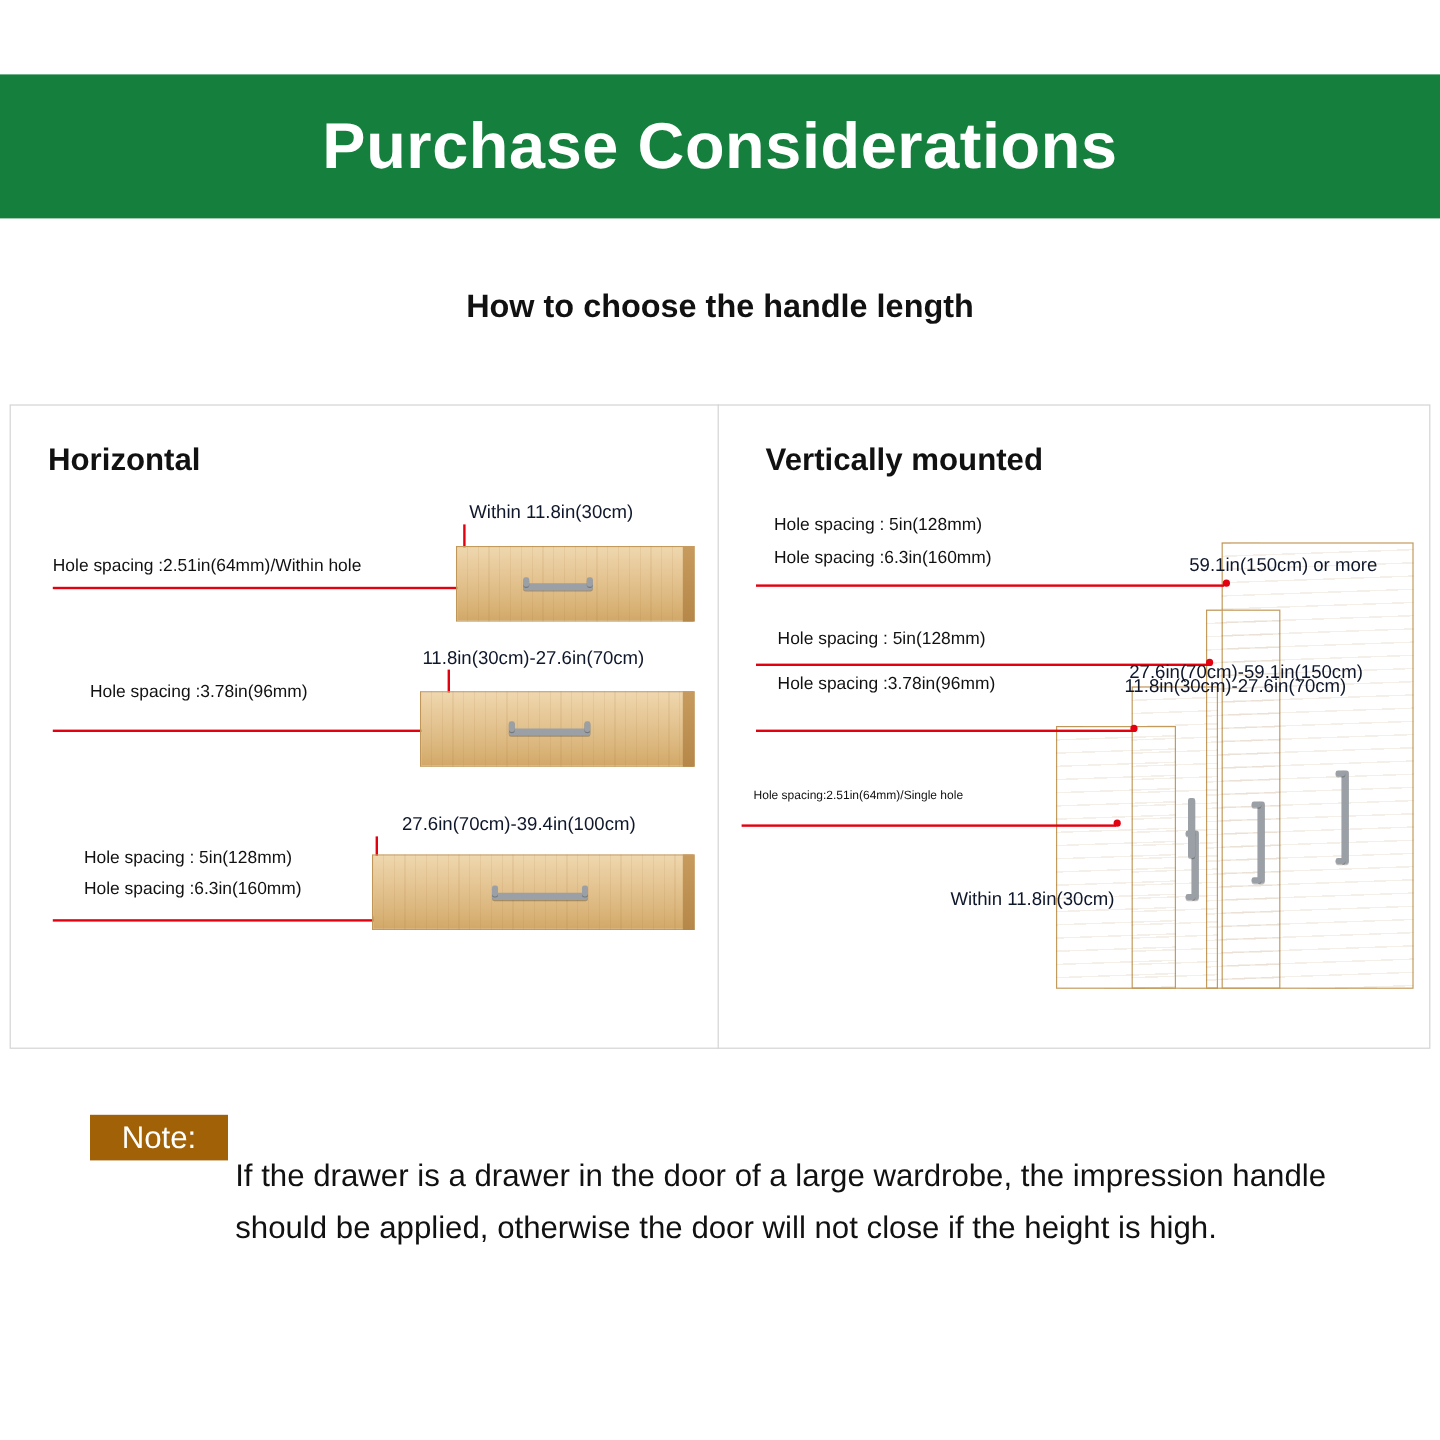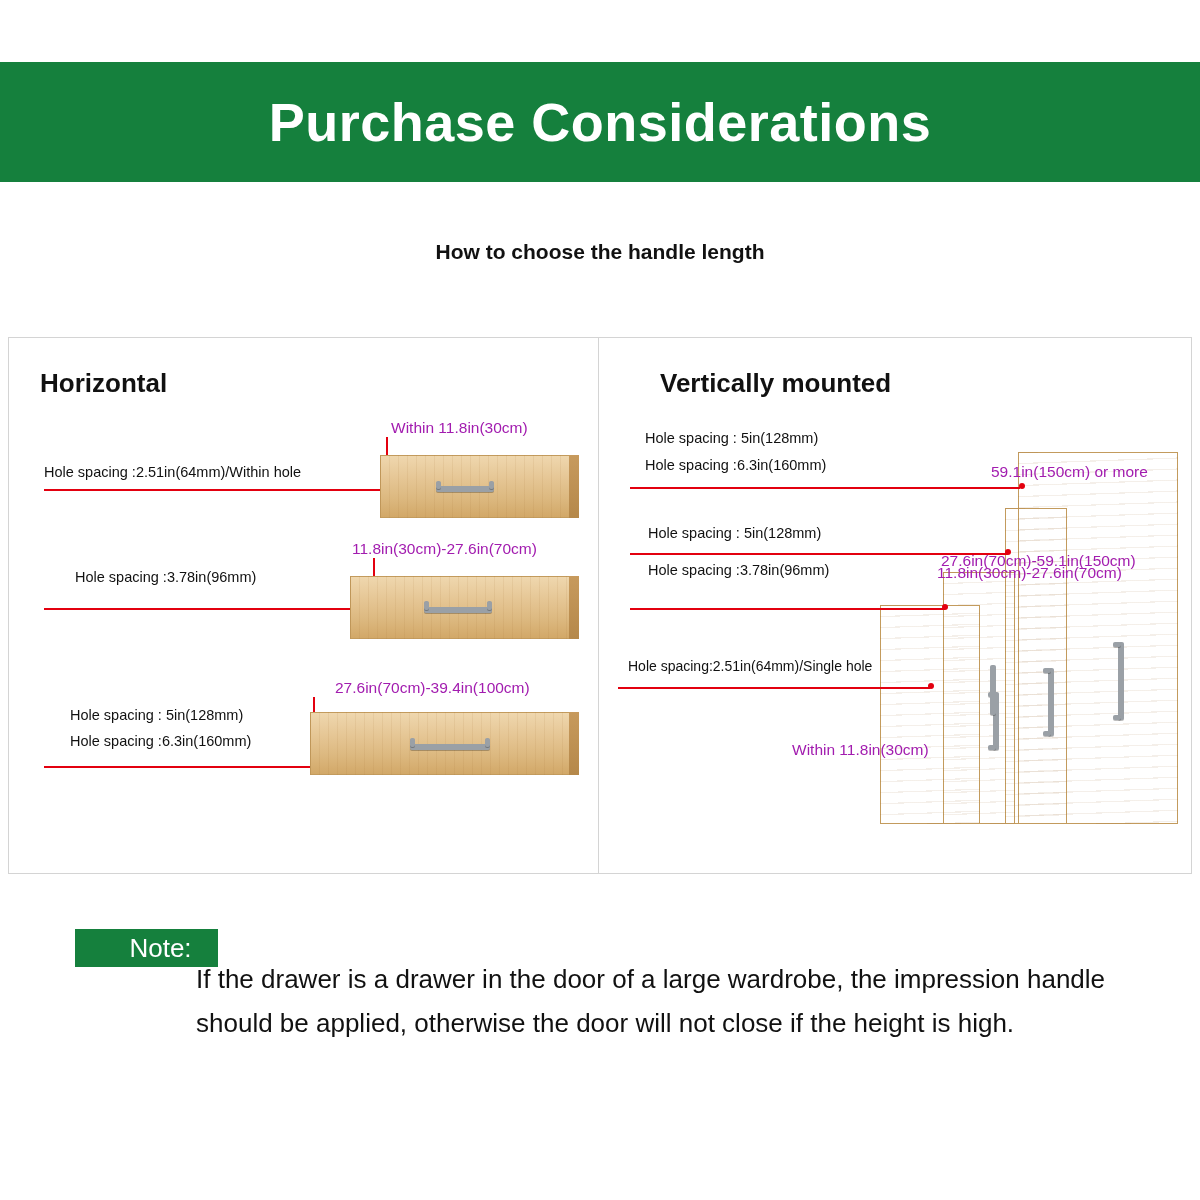--- a/index.html
+++ b/index.html
@@ -12,39 +12,39 @@
   .banner{
     position:absolute;left:0;top:62px;width:1200px;height:120px;
     background:#15803d;display:flex;align-items:center;justify-content:center;
   }
   .banner-title{
     color:#ffffff;font-size:54px;font-weight:bold;letter-spacing:0.5px;
   }
   
   .subtitle{
     position:absolute;left:0;top:240px;width:1200px;text-align:center;
-    font-size:21px;font-weight:bold;color:#111;
+    font-size:27px;font-weight:bold;color:#111;
   }
   
   .frame{
     position:absolute;left:8px;top:337px;width:1184px;height:537px;
     border:1px solid #d4d4d4;box-sizing:border-box;
   }
   .divider{
     position:absolute;left:598px;top:337px;width:1px;height:537px;background:#d4d4d4;
   }
   .panel-title{
     position:absolute;font-size:26px;font-weight:bold;color:#111;
   }
   #panel-title-h{left:40px;top:368px;}
-  #panel-title-v{left:660px;top:368px;}
+  #panel-title-v{left:638px;top:368px;}
 
   
   .lbl{position:absolute;font-size:14.5px;color:#111;white-space:nowrap;}
-  .lbl-red{position:absolute;font-size:15.5px;color:#a21caf;white-space:nowrap;}
+  .lbl-red{position:absolute;font-size:15.5px;color:#0f172a;white-space:nowrap;}
   .line{position:absolute;background:#e3000f;height:1.6px;}
   .vline{position:absolute;background:#e3000f;width:1.6px;}
   .dot{position:absolute;width:6px;height:6px;border-radius:50%;background:#e3000f;}
 
   
   .drawer{position:absolute;}
   .drawer .front{
     position:absolute;left:0;top:0;width:100%;height:100%;
     background:linear-gradient(180deg,#efd7ae 0%,#e6c796 35%,#dcb87f 70%,#d2a868 100%);
     border:1px solid #c39b5d;box-sizing:border-box;
@@ -69,23 +69,23 @@
     background:linear-gradient(100deg,#f0d9b2 0%,#e8c housing 0%,#e7c694 40%,#dcb67c 75%,#d3a96a 100%);
     border:1px solid #c39b5d;box-sizing:border-box;
   }
   .door .grain{
     position:absolute;left:0;top:0;width:100%;height:100%;
     background:repeating-linear-gradient(178deg, rgba(150,100,45,.10) 0px, rgba(150,100,45,.10) 1.2px, rgba(0,0,0,0) 1.2px, rgba(0,0,0,0) 11px);
   }
 
   
   .note-badge{
-    position:absolute;left:75px;top:929px;width:115px;height:38px;background:#15803d;
+    position:absolute;left:75px;top:929px;width:115px;height:38px;background:#a16207;
     display:flex;align-items:center;justify-content:center;
-    color:#fff;font-size:26px;padding-left:28px;
+    color:#fff;font-size:26px;
   }
   .note-text{
     position:absolute;left:196px;top:925px;width:940px;
     font-size:26px;line-height:44px;color:#111;margin-top:32px;
   }
 </style>
 </head>
 <body>
 
 <div class="banner">
@@ -185,21 +185,21 @@
 <div class="lbl" style="left:648px;top:525px;">Hole spacing : 5in(128mm)</div>
 <div class="line" style="left:630px;top:553px;width:378px;"></div>
 <div class="dot" style="left:1005px;top:549px;"></div>
 <div class="lbl-red" style="left:941px;top:528px;margin-top:24px;">27.6in(70cm)-59.1in(150cm)</div>
 
 <div class="lbl" style="left:648px;top:562px;">Hole spacing :3.78in(96mm)</div>
 <div class="line" style="left:630px;top:608px;width:315px;"></div>
 <div class="dot" style="left:942px;top:604px;"></div>
 <div class="lbl-red" style="left:937px;top:564px;">11.8in(30cm)-27.6in(70cm)</div>
 
-<div class="lbl" style="left:628px;top:658px;font-size:14px;">Hole spacing:2.51in(64mm)/Single hole</div>
+<div class="lbl" style="left:628px;top:658px;font-size:10px;">Hole spacing:2.51in(64mm)/Single hole</div>
 <div class="line" style="left:618px;top:687px;width:312px;"></div>
 <div class="dot" style="left:928px;top:683px;"></div>
 <div class="lbl-red" style="left:792px;top:741px;">Within 11.8in(30cm)</div>
 
 <div class="note-badge">
   <span>Note:</span>
 </div>
 <div class="note-text">If the drawer is a drawer in the door of a large wardrobe, the impression handle should be applied, otherwise the door will not close if the height is high.</div>
 
 </body></html>

